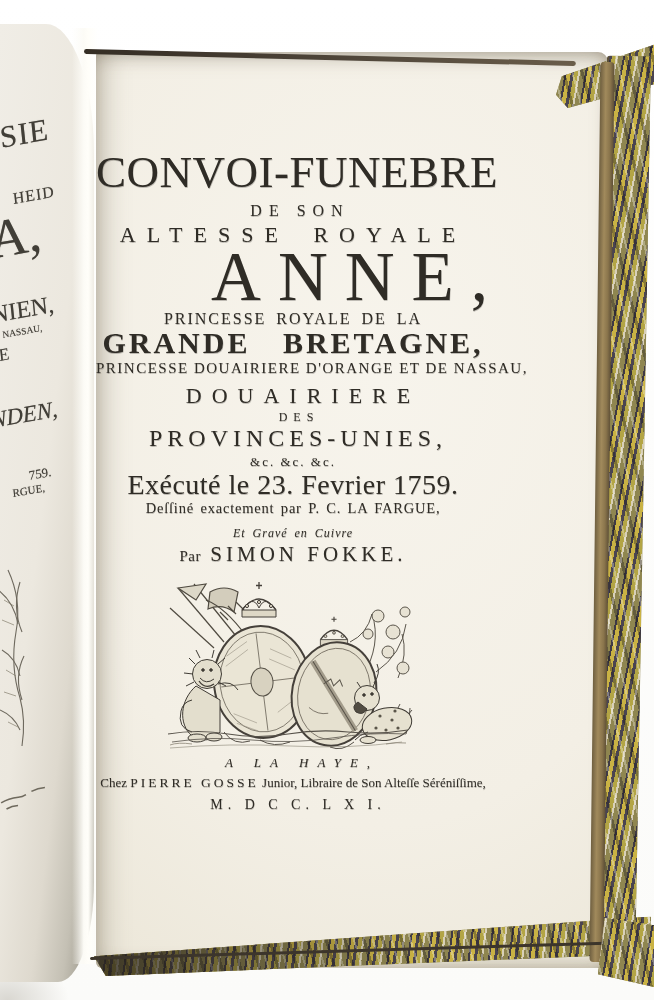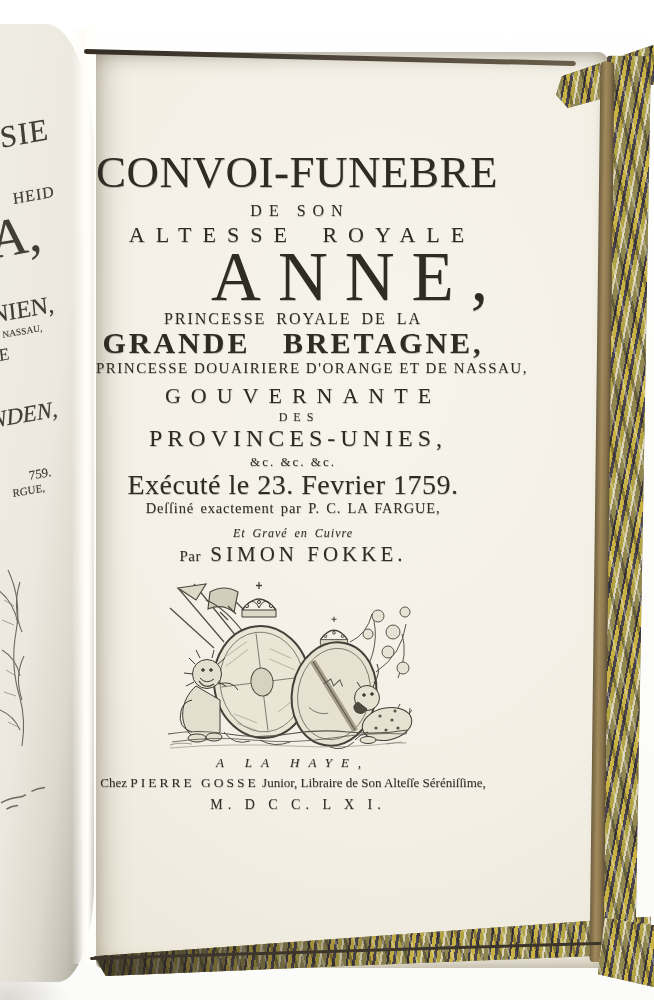--- a/index.html
+++ b/index.html
@@ -45,35 +45,35 @@
                inset 0 16px 22px -16px rgba(90,80,60,.55),
                inset 0 -14px 20px -14px rgba(120,108,85,.45);
   }
   .text-block{position:absolute;left:0;top:0;width:100%;height:100%;z-index:20;}
   .line{
     position:absolute;left:0;width:394px;text-align:center;white-space:nowrap;
     color:#2f2c26;text-shadow:.4px .5px 0 rgba(47,44,38,.28);
   }
   .l-title      {top:94px; font-size:45px;letter-spacing:.5px;}
   .l-deson      {top:150px;font-size:16px;letter-spacing:7px;padding-left:7px;}
-  .l-altesse    {top:170px;font-size:22px;letter-spacing:11px;word-spacing:8px;padding-left:9px;}
+  .l-altesse    {top:170px;font-size:22px;letter-spacing:11px;word-spacing:8px;padding-left:0;}
   .l-anne       {top:186px;font-size:69px;letter-spacing:17px;padding-left:17px;margin-left:48px;}
   .l-princesse  {top:258px;font-size:16px;letter-spacing:2px;word-spacing:4px;}
   .l-grande     {top:274px;font-size:30px;letter-spacing:3px;word-spacing:22px;font-weight:bold;}
   .l-douairiere {top:308px;font-size:15px;letter-spacing:1.5px;}
   .l-gouvernante{top:331px;font-size:22px;letter-spacing:10px;padding-left:10px;}
   .l-des        {top:358px;font-size:12px;letter-spacing:6px;padding-left:6px;}
   .l-provinces  {top:373px;font-size:24px;letter-spacing:5px;padding-left:5px;}
   .l-etc        {top:402px;font-size:13px;letter-spacing:2px;}
   .l-execute    {top:417px;font-size:28px;letter-spacing:.5px;}
   .l-dessine    {top:448px;font-size:14.5px;letter-spacing:.8px;word-spacing:2px;}
   .l-etgrave    {top:474px;font-size:12px;font-style:italic;letter-spacing:1px;word-spacing:3px;}
   .l-parsimon   {top:490px;font-size:21px;letter-spacing:4px;}
   .l-parsimon .small-prefix{font-size:15px;letter-spacing:.5px;}
-  .l-alahaye    {top:703px;font-size:13px;font-style:italic;letter-spacing:9px;}
+  .l-alahaye    {top:703px;font-size:13px;font-style:italic;letter-spacing:9px;padding-left:9px;}
   .l-chez       {top:723px;font-size:13px;}
   .l-chez .pub-name{font-size:13.5px;letter-spacing:3px;}
   .l-year       {top:745px;font-size:14px;letter-spacing:5px;padding-left:5px;}
   .vignette-wrap{position:absolute;left:66px;top:530px;width:251px;height:170px;}
   
   .marble-bg{
     background:
       repeating-linear-gradient(100deg,#4a4450 0 3px,#b3a545 3px 7px,#d8d0b8 7px 9px,#8f8650 9px 14px,#3f3a44 14px 16px,#c9b244 16px 20px),
       #8f8650;
   }
@@ -165,21 +165,21 @@
   <div class="recto"></div>
 
   <div class="text-block" style="left:96px;top:52px;width:512px;">
     <div class="line l-title">CONVOI-FUNEBRE</div>
     <div class="line l-deson">DE SON</div>
     <div class="line l-altesse">ALTESSE ROYALE</div>
     <div class="line l-anne">ANNE,</div>
     <div class="line l-princesse">PRINCESSE ROYALE DE LA</div>
     <div class="line l-grande">GRANDE BRETAGNE,</div>
     <div class="line l-douairiere">PRINCESSE DOUAIRIERE D'ORANGE ET DE NASSAU,</div>
-    <div class="line l-gouvernante">GOUVERNANTE</div>
+    <div class="line l-gouvernante">DOUAIRIERE</div>
     <div class="line l-des">DES</div>
     <div class="line l-provinces">PROVINCES-UNIES,</div>
     <div class="line l-etc">&amp;c. &amp;c. &amp;c.</div>
     <div class="line l-execute">Exécuté le 23. Fevrier 1759.</div>
     <div class="line l-dessine">Deſſiné exactement par P. C. LA FARGUE,</div>
     <div class="line l-etgrave">Et Gravé en Cuivre</div>
     <div class="line l-parsimon"><span class="small-prefix">Par</span> <span>SIMON FOKKE.</span></div>
 
     <div class="vignette-wrap">
       <svg width="251" height="170" viewBox="0 0 251 170">

